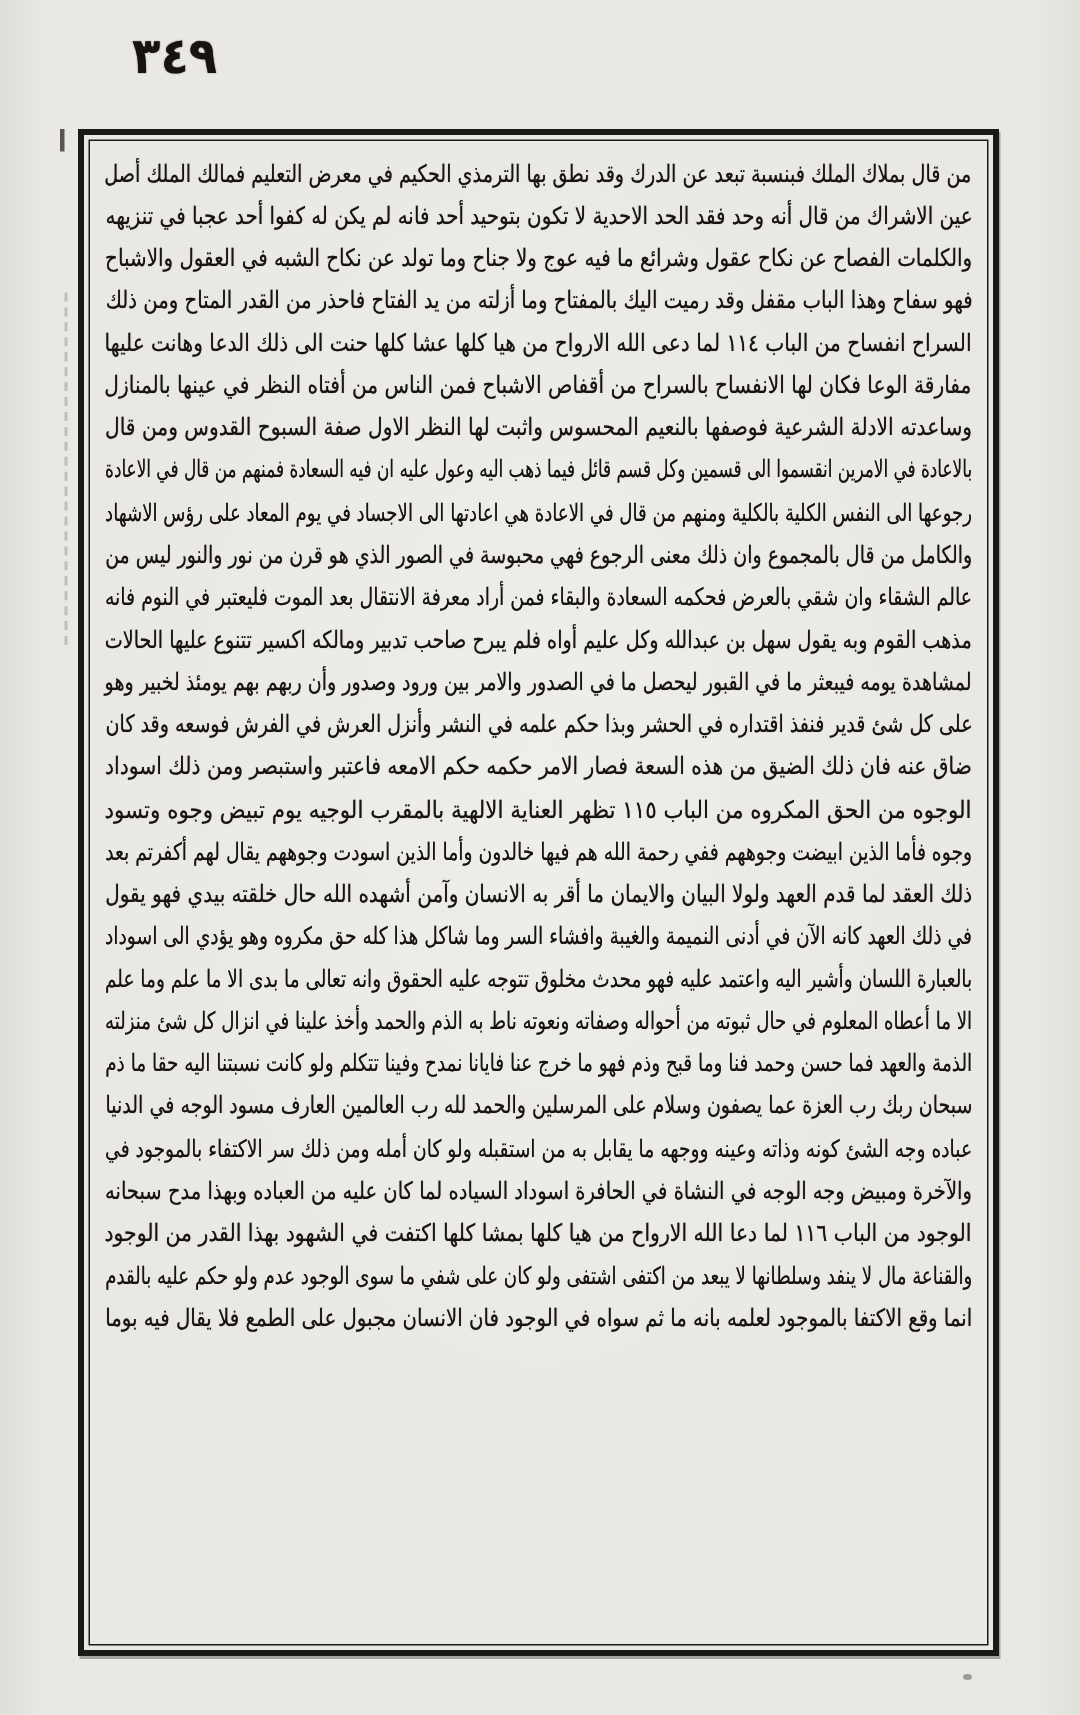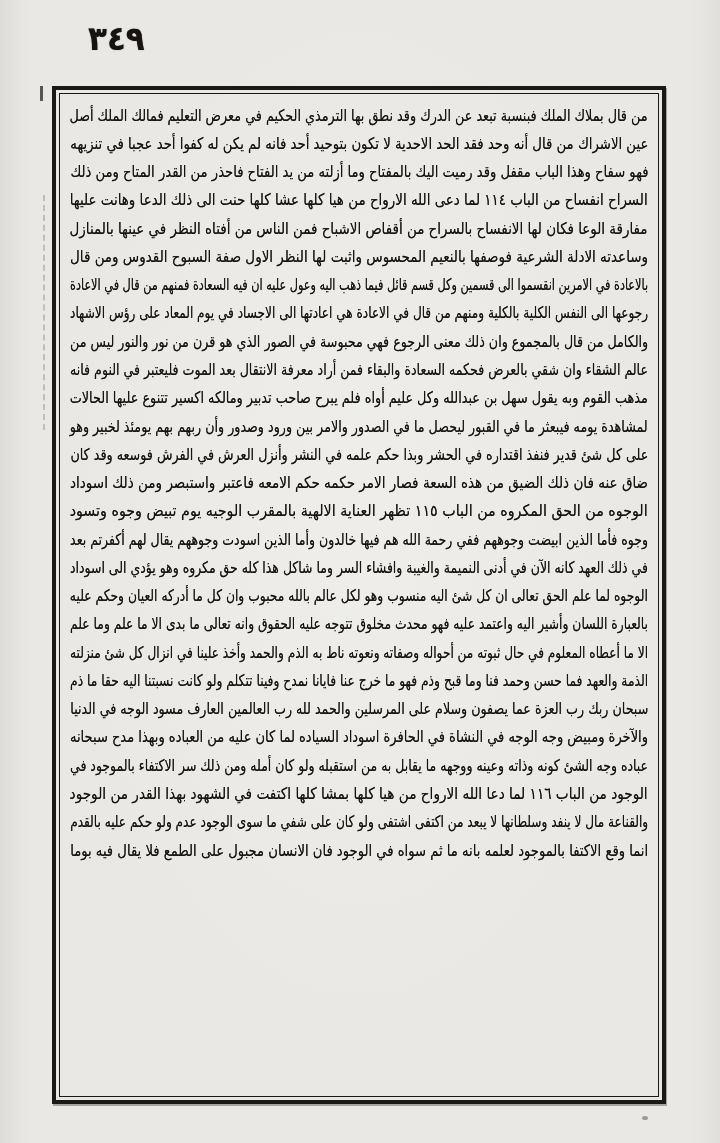--- a/index.html
+++ b/index.html
@@ -112,20 +112,23 @@
 <div class="frame">
   <div class="frame-inner">
     <div class="text-block">
         <div class="line">
           <span style="transform: scaleX(0.7978);">من قال بملاك الملك فبنسبة تبعد عن الدرك وقد نطق بها الترمذي الحكيم في معرض التعليم فمالك الملك أصل</span>
         </div>
         <div class="line">
           <span style="transform: scaleX(0.8277);">عين الاشراك من قال أنه وحد فقد الحد الاحدية لا تكون بتوحيد أحد فانه لم يكن له كفوا أحد عجبا في تنزيهه</span>
         </div>
         <div class="line">
+          <span style="transform: scaleX(0.828);">والكلمات الفصاح عن نكاح عقول وشرائع ما فيه عوج ولا جناح وما تولد عن نكاح الشبه في العقول والاشباح</span>
+        </div>
+        <div class="line">
           <span style="transform: scaleX(0.8205);">فهو سفاح وهذا الباب مقفل وقد رميت اليك بالمفتاح وما أزلته من يد الفتاح فاحذر من القدر المتاح ومن ذلك</span>
         </div>
         <div class="line">
           <span style="transform: scaleX(0.8393);">السراح انفساح من الباب ١١٤ لما دعى الله الارواح من هيا كلها عشا كلها حنت الى ذلك الدعا وهانت عليها</span>
         </div>
         <div class="line">
           <span style="transform: scaleX(0.8394);">مفارقة الوعا فكان لها الانفساح بالسراح من أقفاص الاشباح فمن الناس من أفتاه النظر في عينها بالمنازل</span>
         </div>
         <div class="line">
           <span style="transform: scaleX(0.8413);">وساعدته الادلة الشرعية فوصفها بالنعيم المحسوس واثبت لها النظر الاول صفة السبوح القدوس ومن قال</span>
@@ -154,42 +157,42 @@
         <div class="line">
           <span style="transform: scaleX(0.845);">ضاق عنه فان ذلك الضيق من هذه السعة فصار الامر حكمه حكم الامعه فاعتبر واستبصر ومن ذلك اسوداد</span>
         </div>
         <div class="line">
           <span style="transform: scaleX(0.8911);">الوجوه من الحق المكروه من الباب ١١٥ تظهر العناية الالهية بالمقرب الوجيه يوم تبيض وجوه وتسود</span>
         </div>
         <div class="line">
           <span style="transform: scaleX(0.7831);">وجوه فأما الذين ابيضت وجوههم ففي رحمة الله هم فيها خالدون وأما الذين اسودت وجوههم يقال لهم أكفرتم بعد</span>
         </div>
         <div class="line">
+          <span style="transform: scaleX(0.8327);">ذلك العقد لما قدم العهد ولولا البيان والايمان ما أقر به الانسان وآمن أشهده الله حال خلقته بيدي فهو يقول</span>
+        </div>
+        <div class="line">
           <span style="transform: scaleX(0.779);">في ذلك العهد كانه الآن في أدنى النميمة والغيبة وافشاء السر وما شاكل هذا كله حق مكروه وهو يؤدي الى اسوداد</span>
         </div>
         <div class="line">
-          <span style="transform: scaleX(0.7688);">الوجوه لما علم الحق تعالى ان كل شئ اليه منسوب وهو لكل عالم بالله محبوب وان كل ما أدركه العيان وحكم عليه</span>
-        </div>
-        <div class="line">
           <span style="transform: scaleX(0.7696);">بالعبارة اللسان وأشير اليه واعتمد عليه فهو محدث مخلوق تتوجه عليه الحقوق وانه تعالى ما بدى الا ما علم وما علم</span>
         </div>
         <div class="line">
           <span style="transform: scaleX(0.7575);">الا ما أعطاه المعلوم في حال ثبوته من أحواله وصفاته ونعوته ناط به الذم والحمد وأخذ علينا في انزال كل شئ منزلته</span>
         </div>
         <div class="line">
           <span style="transform: scaleX(0.7685);">الذمة والعهد فما حسن وحمد فنا وما قبح وذم فهو ما خرج عنا فايانا نمدح وفينا تتكلم ولو كانت نسبتنا اليه حقا ما ذم</span>
         </div>
         <div class="line">
           <span style="transform: scaleX(0.7925);">سبحان ربك رب العزة عما يصفون وسلام على المرسلين والحمد لله رب العالمين العارف مسود الوجه في الدنيا</span>
         </div>
         <div class="line">
+          <span style="transform: scaleX(0.78);">عباده وجه الشئ كونه وذاته وعينه ووجهه ما يقابل به من استقبله ولو كان أمله ومن ذلك سر الاكتفاء بالموجود في</span>
+        </div>
+        <div class="line">
           <span style="transform: scaleX(0.8141);">والآخرة ومبيض وجه الوجه في النشاة في الحافرة اسوداد السياده لما كان عليه من العباده وبهذا مدح سبحانه</span>
-        </div>
-        <div class="line">
-          <span style="transform: scaleX(0.78);">عباده وجه الشئ كونه وذاته وعينه ووجهه ما يقابل به من استقبله ولو كان أمله ومن ذلك سر الاكتفاء بالموجود في</span>
         </div>
         <div class="line">
           <span style="transform: scaleX(0.8505);">الوجود من الباب ١١٦ لما دعا الله الارواح من هيا كلها بمشا كلها اكتفت في الشهود بهذا القدر من الوجود</span>
         </div>
         <div class="line">
           <span style="transform: scaleX(0.7564);">والقناعة مال لا ينفد وسلطانها لا يبعد من اكتفى اشتفى ولو كان على شفي ما سوى الوجود عدم ولو حكم عليه بالقدم</span>
         </div>
         <div class="line">
           <span style="transform: scaleX(0.822);">انما وقع الاكتفا بالموجود لعلمه بانه ما ثم سواه في الوجود فان الانسان مجبول على الطمع فلا يقال فيه بوما</span>
         </div>

